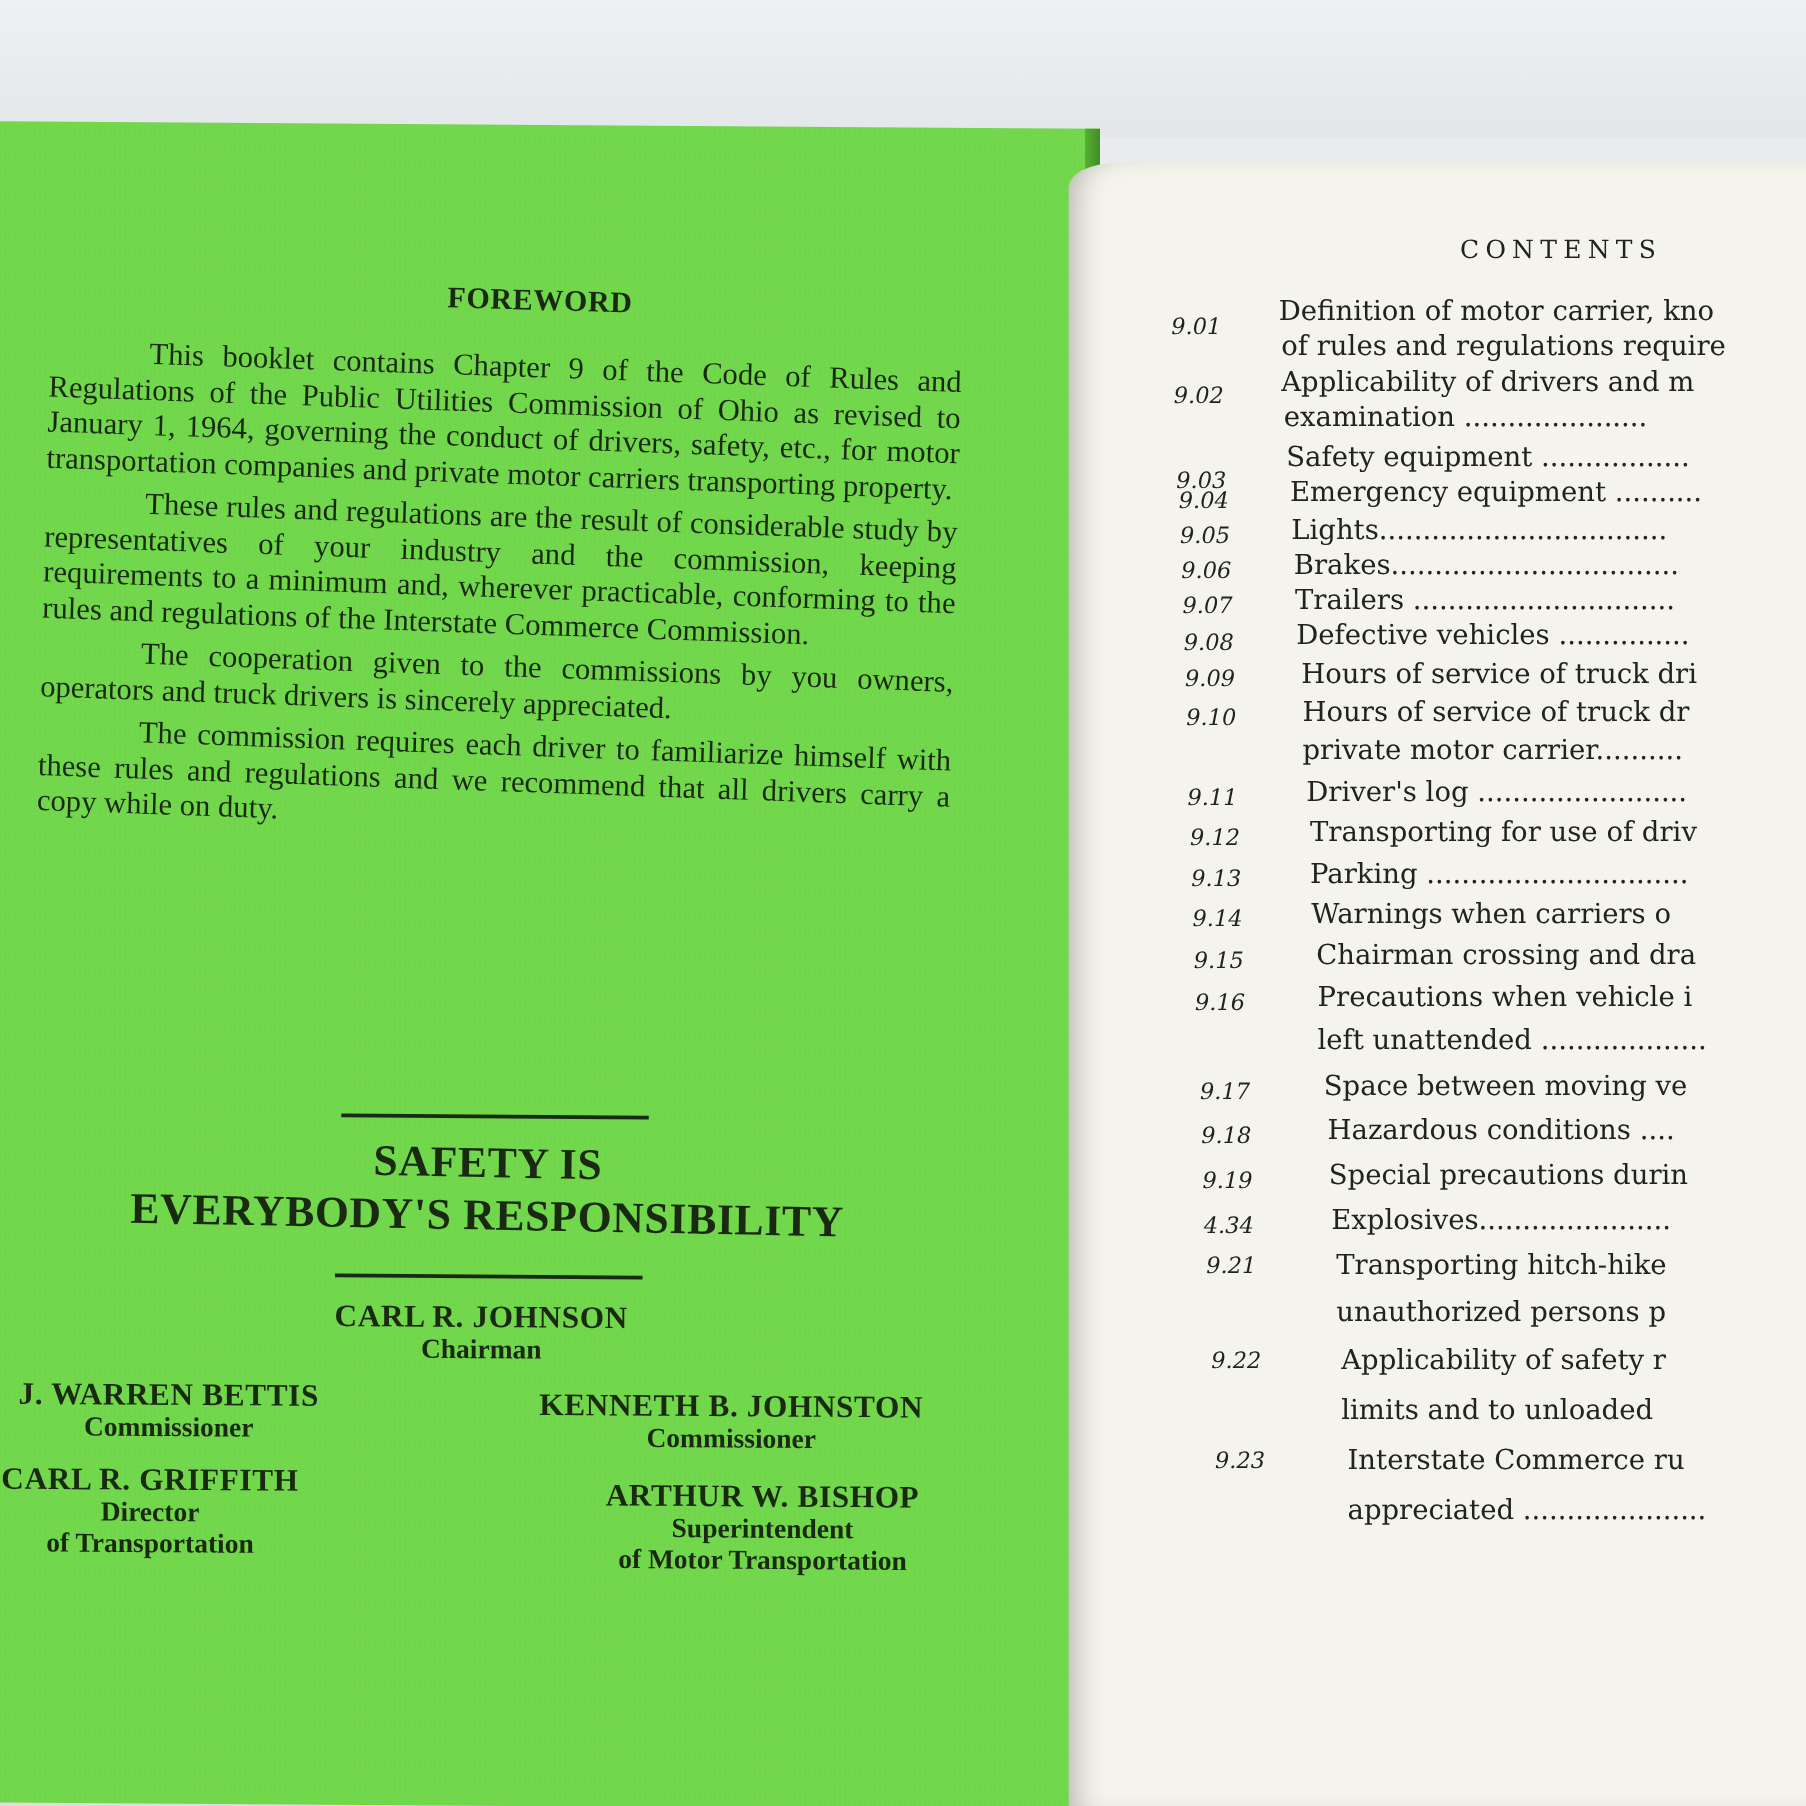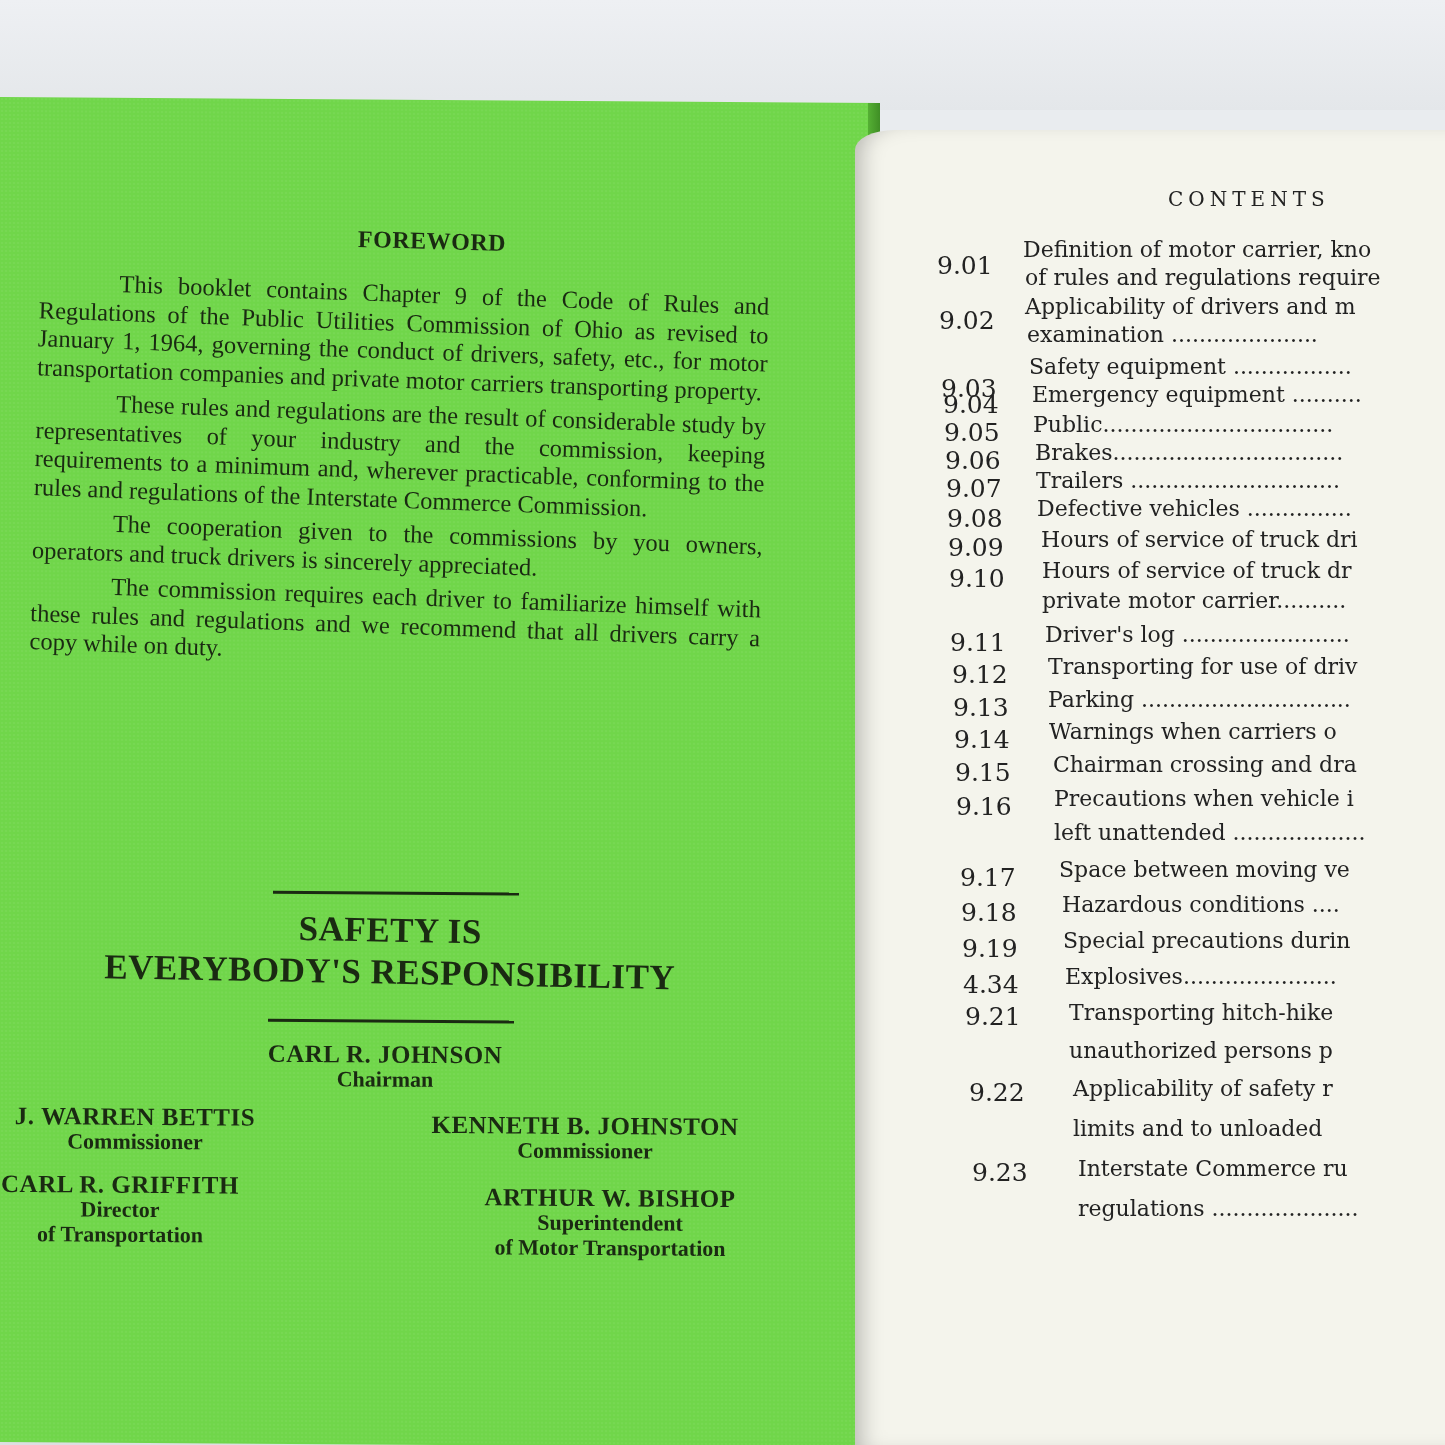--- a/index.html
+++ b/index.html
@@ -42,21 +42,21 @@
   .white-page {
     position:absolute; left:855px; top:130px; width:600px; height:1315px;
     background:#f4f4ec;
     border-top-left-radius:40px 20px;
     box-shadow:inset 18px 0 22px -12px rgba(0,0,0,0.25);
     color:#222;
     font-family:"DejaVu Serif", serif;
   }
   .contents-title { position:absolute; left:313px; top:57px; font-size:20px; letter-spacing:5px; }
   .toc-entry { position:absolute; left:0; width:600px; }
-  .toc-num { position:absolute; font-size:25px; }
+  .toc-num { position:absolute; font-size:18px;font-style:italic; }
   .toc-text { position:absolute; font-size:22px; line-height:30px; white-space:nowrap; }
 </style>
 </head>
 <body>
 
 <div class="backdrop-top"></div>
 <div class="backdrop-bottom"></div>
 
 <div class="green-page">
   <div class="spine"></div>
@@ -114,21 +114,21 @@
   <div class="toc-entry" style="top:222px">
     <span class="toc-num" style="left:86px;top:22px">9.03</span>
     <span class="toc-text" style="left:174px;top:0">Safety equipment .................</span>
   </div>
   <div class="toc-entry" style="top:250px">
     <span class="toc-num" style="left:88px;top:10px">9.04</span>
     <span class="toc-text" style="left:177px;top:0">Emergency equipment ..........</span>
   </div>
   <div class="toc-entry" style="top:280px">
     <span class="toc-num" style="left:89px;top:8px">9.05</span>
-    <span class="toc-text" style="left:178px;top:0">Public.................................</span>
+    <span class="toc-text" style="left:178px;top:0">Lights.................................</span>
   </div>
   <div class="toc-entry" style="top:308px">
     <span class="toc-num" style="left:90px;top:8px">9.06</span>
     <span class="toc-text" style="left:180px;top:0">Brakes.................................</span>
   </div>
   <div class="toc-entry" style="top:336px">
     <span class="toc-num" style="left:91px;top:8px">9.07</span>
     <span class="toc-text" style="left:181px;top:0">Trailers ..............................</span>
   </div>
   <div class="toc-entry" style="top:364px">
@@ -191,15 +191,15 @@
     <span class="toc-text" style="left:214px;top:38px">unauthorized persons p</span>
   </div>
   <div class="toc-entry" style="top:944px">
     <span class="toc-num" style="left:114px;top:4px">9.22</span>
     <span class="toc-text" style="left:218px;top:0">Applicability of safety r</span>
     <span class="toc-text" style="left:218px;top:40px">limits and to unloaded</span>
   </div>
   <div class="toc-entry" style="top:1024px">
     <span class="toc-num" style="left:117px;top:4px">9.23</span>
     <span class="toc-text" style="left:223px;top:0">Interstate Commerce ru</span>
-    <span class="toc-text" style="left:223px;top:40px">regulations .....................</span>
+    <span class="toc-text" style="left:223px;top:40px">appreciated .....................</span>
   </div>
 </div>
 
 </body></html>

